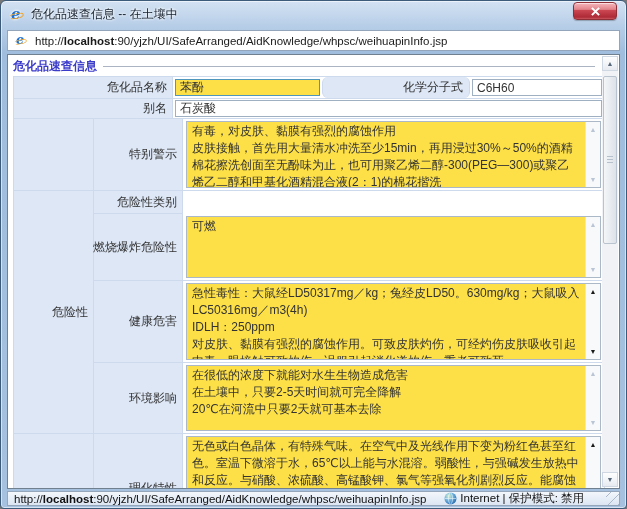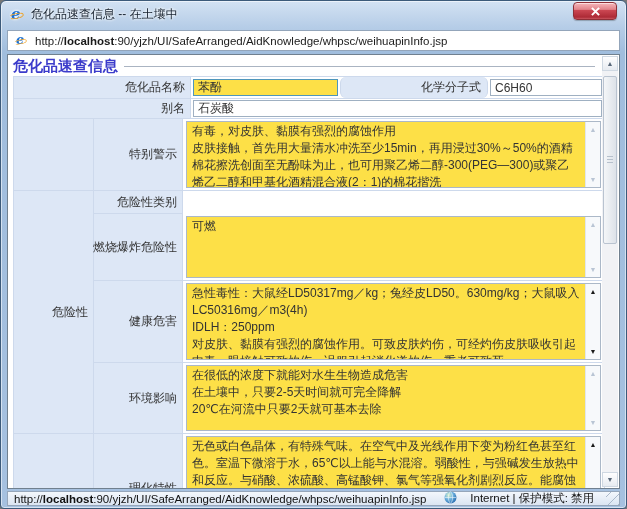--- a/index.html
+++ b/index.html
@@ -23,32 +23,32 @@
     background:linear-gradient(#f6b6ba 0%,#e1848b 40%,#cb4752 46%,#ad2a36 88%,#c9565f 100%);
     box-shadow:inset 0 1px 0 rgba(255,255,255,.55), 0 1px 1px rgba(0,0,0,.25);
     display:flex;align-items:center;justify-content:center;}
   .addrbar{position:absolute;left:6px;right:6px;top:29px;height:21px;background:#fff;
     border:1px solid #93a5ba;display:flex;align-items:center;gap:6px;padding:0 5px;
     font-size:11.5px;color:#1a1a1a;}
   .addrbar .host{font-weight:bold;}
   .content{position:absolute;left:6px;right:6px;top:53px;height:435px;background:#fff;
     border:1px solid #70808f;overflow:hidden;font-size:12px;color:#333;}
   .legend{display:flex;align-items:center;height:15px;margin:4px 24px 3px 5px;}
-  .legend b{color:#3c3ccb;font-size:15px;padding-right:6px;font-weight:bold;white-space:nowrap;}
+  .legend b{color:#3c3ccb;font-size:12px;padding-right:6px;font-weight:bold;white-space:nowrap;}
   .legend i{flex:1;border-top:1px solid #aab4c2;height:0;}
   .tbl{position:absolute;left:5px;top:21px;width:592px;
     border-top:1px solid #cdd9ec;border-left:1px solid #cdd9ec;}
   .row{display:flex;}
   .grow{display:flex;}
   .lab{background:#dde7f6;display:flex;align-items:center;justify-content:flex-end;
     text-align:right;padding-right:5px;border-right:1px solid #cdd9ec;
     border-bottom:1px solid #cdd9ec;color:#333;white-space:nowrap;}
   .cA{width:80px;}
   .cB{width:89px;}
-  .cAB{width:177px;}
+  .cAB{width:159px;}
   .cC{flex:1;border-right:1px solid #cdd9ec;border-bottom:1px solid #cdd9ec;
     display:flex;align-items:center;background:#fff;min-width:0;}
   .gright{flex:1;display:flex;flex-direction:column;min-width:0;}
   .inp{height:17px;border:1px solid #9fb0c2;background:#fff;display:flex;
     align-items:center;padding:0 4px;margin:2px;color:#333;}
   .inp.focus{background:#fde047;border-color:#4e96bb;}
   .midlab{width:148px;align-self:stretch;background:#dde7f6;display:flex;align-items:center;
     justify-content:flex-end;padding-right:6px;border-left:1px solid #cdd9ec;
     border-right:1px solid #cdd9ec;white-space:nowrap;border-radius:6px;}
   .sel{flex:1;height:19px;margin:1px 3px;border:1px solid #9fb0c2;background:#fff;
@@ -70,21 +70,21 @@
     align-items:center;justify-content:center;}
   .pagesb .track{flex:1;position:relative;}
   .pagesb .thumb{position:absolute;left:1px;right:1px;top:5px;height:168px;
     background:linear-gradient(90deg,#f4f6f8,#dde2e9);border:1px solid #b9c3d0;border-radius:2px;}
   .pagesb .thumb::after{content:"";position:absolute;left:3px;right:3px;top:50%;margin-top:-4px;
     height:7px;background:repeating-linear-gradient(#b6c0cc 0 1px,transparent 1px 3px);}
   .statusbar{position:absolute;left:6px;right:6px;top:490px;height:15px;
     background:linear-gradient(#f3f7fc,#dbe5f2);border:1px solid #96a6ba;
     display:flex;align-items:center;gap:18px;padding:0 6px;font-size:11.5px;color:#111;}
   .statusbar .host{font-weight:bold;}
-  .zone{display:flex;gap:13px;}
+  .zone{display:flex;align-items:center;gap:3px;}
   .grip{position:absolute;right:0;bottom:0;width:13px;height:13px;
     background:repeating-linear-gradient(135deg,transparent 0 3px,#a9b8ca 3px 4px,transparent 4px 7px);}
 </style>
 </head>
 <body>
 
 <div class="window">
 
   <div class="titlebar">
     <span class="ie-ico">

